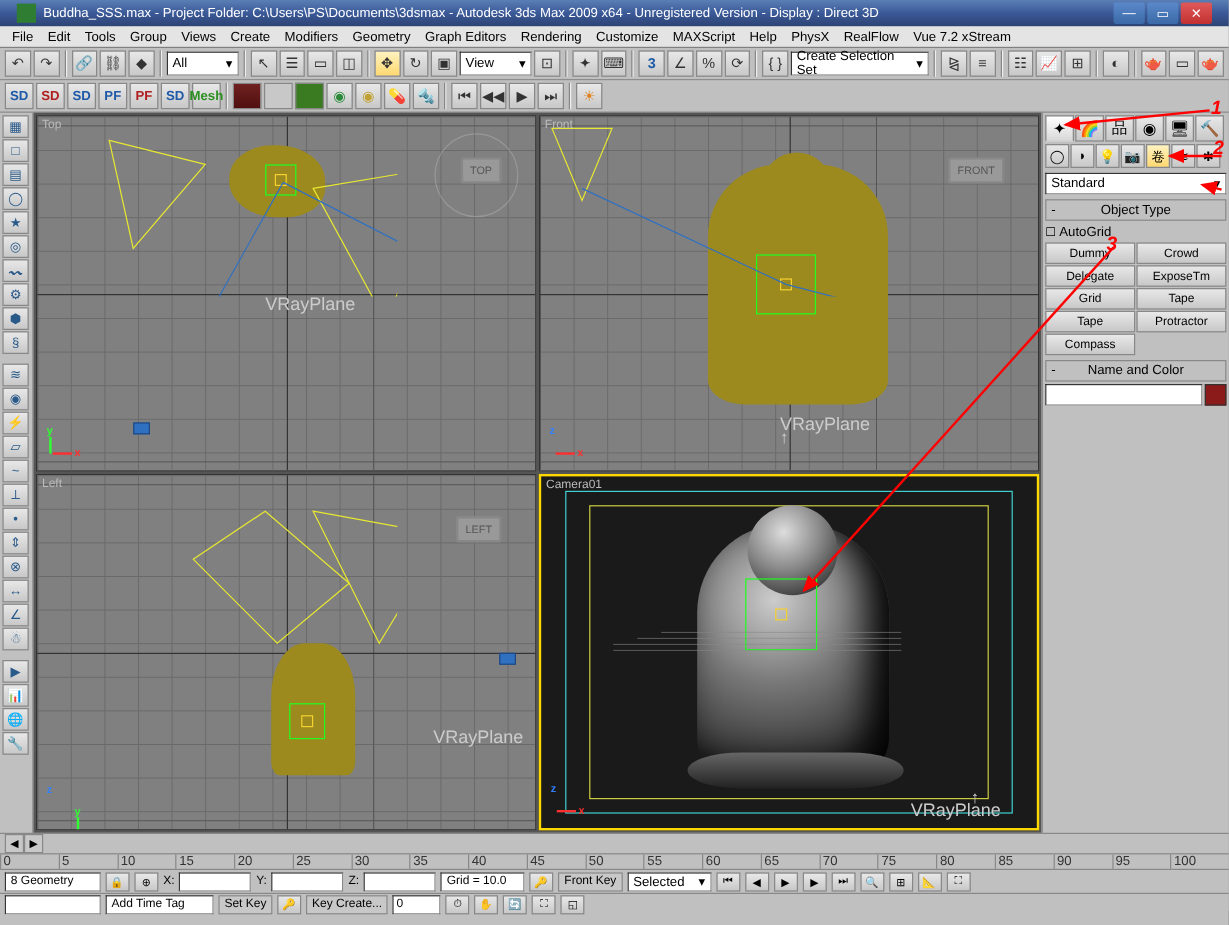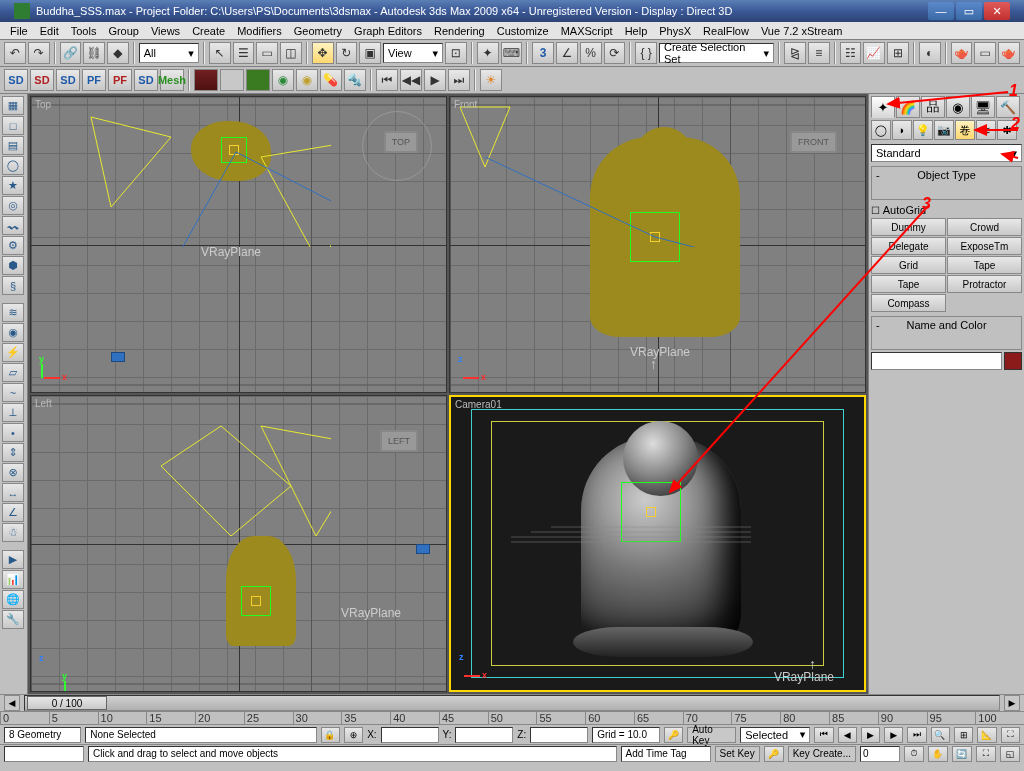--- a/index.html
+++ b/index.html
@@ -56,38 +56,38 @@
 .grid::after { content: ""; position: absolute; inset: 0; background-image:
   linear-gradient(#555 1px, transparent 1px),
   linear-gradient(90deg, #555 1px, transparent 1px); background-size: 280px 280px; background-position: 0 50%; }
 .cross-v { position: absolute; top: 0; bottom: 0; left: 50%; width: 1px; background: #333; }
 .cross-h { position: absolute; left: 0; right: 0; top: 50%; height: 1px; background: #333; }
 .blob { position: absolute; background: #9c8a1f; pointer-events: none; }
 .sel-box { position: absolute; border: 1px solid #1fff1f; }
 .sel-box::after { content:""; position:absolute; top:50%; left:50%; width:8px; height:8px; border:1px solid #f5d030; transform:translate(-50%,-50%); }
 .cam-icon { position: absolute; width: 14px; height: 10px; background: #3070c0; border: 1px solid #1e4880; }
 .target-ind { position: absolute; width: 70px; height: 70px; border: 1px solid #b0b0b0; border-radius: 50%; pointer-events:none;}
-.obj-name { position: absolute; color: #ccc; font-size: 12px; }
+.obj-name { position: absolute; color: #ccc; font-size: 15px; margin-left: 20px; }
 .vp-tag { position: absolute; background: #999; color: #555; padding: 4px 6px; font-size: 9px; border: 2px solid #888; border-radius: 2px; }
 
 
 .camera-vp { background: #1a1a1a; }
 .safe-frame { position: absolute; border: 1px solid #40d0d0; }
 .safe-frame.inner { border-color: #cccc40; }
 
 
 .cmd-panel { width: 156px; background: #c0c0c0; border-left: 1px solid #808080; display: flex; flex-direction: column; padding: 2px; }
 .cmd-tabs { display: flex; gap: 1px; margin-bottom: 2px; }
 .cmd-tab { width: 24px; height: 22px; background: linear-gradient(#e8e8e8,#c8c8c8); border: 1px solid #888; display: flex; align-items: center; justify-content: center; font-size: 13px; }
 .cmd-tab.active { background: linear-gradient(#fff,#d8d8d8); border-bottom-color: #d8d8d8; }
 .cmd-subtabs { display: flex; gap: 1px; margin-bottom: 4px; }
 .cmd-subtab { width: 20px; height: 20px; background: linear-gradient(#e8e8e8,#c8c8c8); border: 1px solid #888; display:flex; align-items:center; justify-content:center; font-size:11px;}
 .cmd-subtab.active { background: linear-gradient(#fff3c0,#ffd870); }
 .cmd-combo { height: 18px; background: #fff; border: 1px inset #888; margin-bottom: 4px; padding: 0 4px; display: flex; align-items: center; }
-.rollout-head { height: 34px; background: #c0c0c0; border: 1px solid #888; text-align: center; line-height: 16px; margin-bottom: 2px; position: relative; }
+.rollout-head { height: 18px; background: #c0c0c0; border: 1px solid #888; text-align: center; line-height: 16px; margin-bottom: 2px; position: relative; }
 .rollout-head::before { content: "-"; position: absolute; left: 4px; }
 .obj-grid { display: grid; grid-template-columns: 1fr 1fr; gap: 1px; margin-bottom: 4px; }
 .obj-btn { height: 18px; background: linear-gradient(#e8e8e8,#c8c8c8); border: 1px solid #888; font-size: 10px; display: flex; align-items: center; justify-content: center; }
 .autogrid { text-align: left; margin: 2px 0; font-size: 10px; }
 .color-row { display: flex; gap: 2px; }
 .name-input { flex: 1; height: 18px; background: #fff; border: 1px inset #888; }
 .color-swatch { width: 18px; height: 18px; background: #8b1a1a; border: 1px solid #333; }
 
 
 .bottom { height: 65px; background: #c0c0c0; display: flex; flex-direction: column; }
@@ -406,23 +406,20 @@
       <div class="name-input"></div>
       <div class="color-swatch"></div>
     </div>
   </div>
 
 </div>
 
 <div class="bottom">
   <div class="timeline-row">
     <div class="scroll-btn">◀</div>
-    <div class="time-slider">
-      <div class="time-handle">0 / 100</div>
-    </div>
     <div class="scroll-btn">▶</div>
   </div>
   <div class="ruler">
     <span>0</span>
     <span>5</span>
     <span>10</span>
     <span>15</span>
     <span>20</span>
     <span>25</span>
     <span>30</span>
@@ -436,49 +433,47 @@
     <span>70</span>
     <span>75</span>
     <span>80</span>
     <span>85</span>
     <span>90</span>
     <span>95</span>
     <span>100</span>
   </div>
   <div class="status-row">
     <div class="status-box" style="width:80px">8 Geometry</div>
-    <div class="status-box" style="width:240px">None Selected</div>
     <div class="small-btn">🔒</div>
     <div class="small-btn">⊕</div>
     <span class="coord-label">X:</span>
     <div class="spinner"></div>
     <span class="coord-label">Y:</span>
     <div class="spinner"></div>
     <span class="coord-label">Z:</span>
     <div class="spinner"></div>
     <div class="status-box" style="width:70px">Grid = 10.0</div>
     <div class="small-btn">🔑</div>
-    <div class="autokey">Auto Key</div>
+    <div class="autokey">Front Key</div>
     <div class="combo" style="min-width:70px;height:16px">
         <span>Selected</span>
         <span style="margin-left:auto">▾</span>
       </div>
     <div class="small-btn">⏮</div>
     <div class="small-btn">◀</div>
     <div class="small-btn">▶</div>
     <div class="small-btn">▶</div>
     <div class="small-btn">⏭</div>
     <div class="small-btn">🔍</div>
     <div class="small-btn">⊞</div>
     <div class="small-btn">📐</div>
     <div class="small-btn">⛶</div>
   </div>
   <div class="status-row" style="height:18px">
     <div class="status-box" style="width:80px"></div>
-    <div class="status-box" style="flex:1">Click and drag to select and move objects</div>
     <div class="status-box" style="width:90px">Add Time Tag</div>
     <div class="autokey">Set Key</div>
     <div class="small-btn">🔑</div>
     <div class="autokey">Key Create...</div>
     <div class="spinner" style="width:40px">0</div>
     <div class="small-btn">⏱</div>
     <div class="small-btn">✋</div>
     <div class="small-btn">🔄</div>
     <div class="small-btn">⛶</div>
     <div class="small-btn">◱</div>

